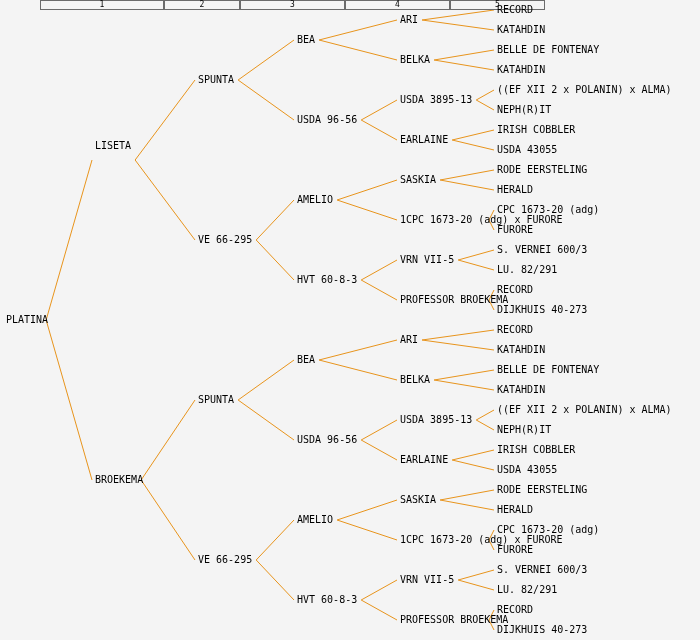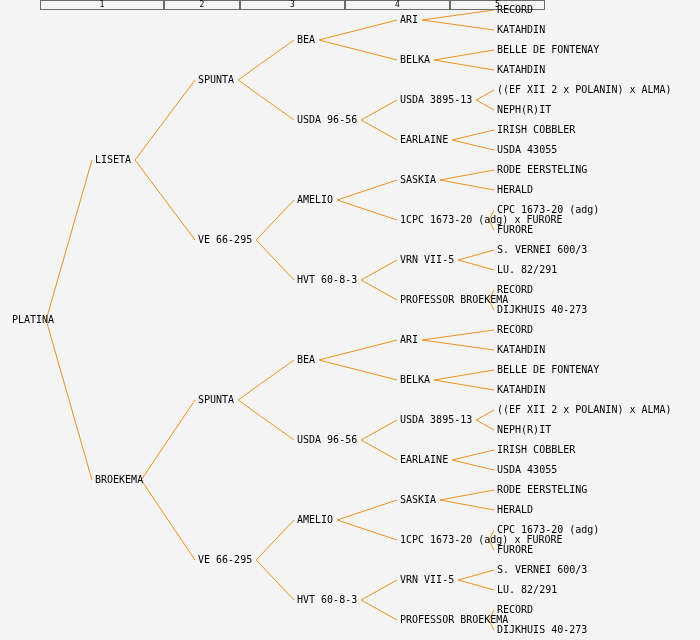--- a/index.html
+++ b/index.html
@@ -102,22 +102,22 @@
       <line x1="489" y1="620" x2="494" y2="630" stroke="#e8941c" stroke-width="1"></line>
     </svg>
 
   <div class="hcell" style="left:40px;width:124px">1</div>
   <div class="hcell" style="left:164px;width:76px">2</div>
   <div class="hcell" style="left:240px;width:105px">3</div>
   <div class="hcell" style="left:345px;width:105px">4</div>
   <div class="hcell" style="left:450px;width:95px">5</div>
 
   <div id="nodes">
-      <div class="node" style="left: 12px; top: 314px;">PLATINA</div>
-      <div class="node" style="left: 95px; top: 154px;">LISETA</div>
+      <div class="node" style="left: 6px; top: 314px;">PLATINA</div>
+      <div class="node" style="left: 95px; top: 140px;">LISETA</div>
       <div class="node" style="left: 198px; top: 74px;">SPUNTA</div>
       <div class="node" style="left: 297px; top: 34px;">BEA</div>
       <div class="node" style="left: 400px; top: 14px;">ARI</div>
       <div class="node" style="left: 497px; top: 4px;">RECORD</div>
       <div class="node" style="left: 497px; top: 24px;">KATAHDIN</div>
       <div class="node" style="left: 400px; top: 54px;">BELKA</div>
       <div class="node" style="left: 497px; top: 44px;">BELLE DE FONTENAY</div>
       <div class="node" style="left: 497px; top: 64px;">KATAHDIN</div>
       <div class="node" style="left: 297px; top: 114px;">USDA 96-56</div>
       <div class="node" style="left: 400px; top: 94px;">USDA 3895-13</div>

